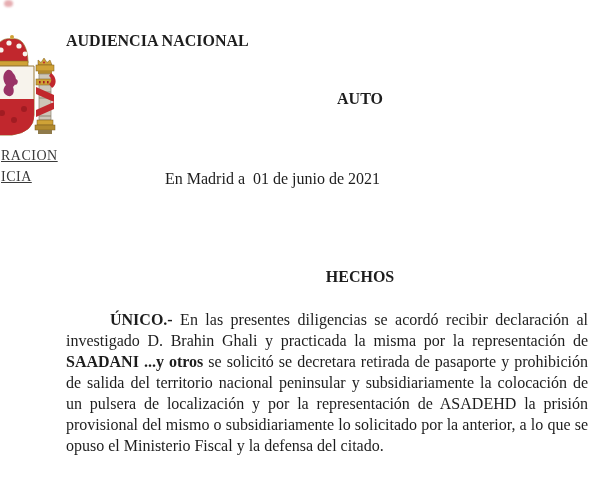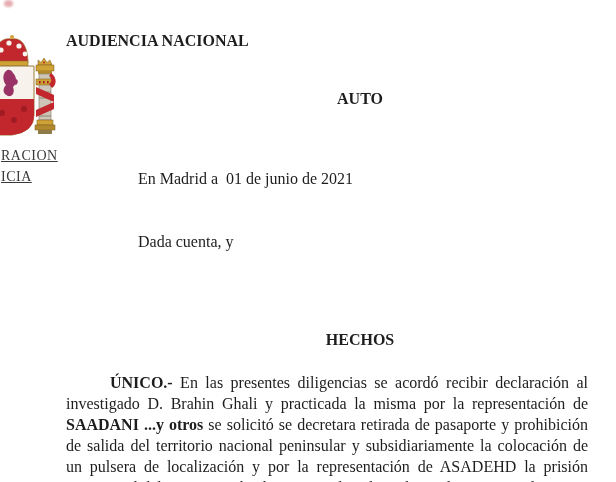--- a/index.html
+++ b/index.html
@@ -66,21 +66,21 @@
     font-size: 16px;
     line-height: 21px;
     font-weight: bold;
     text-align: center;
     position: relative;
     left: 33px;
   }
   .title-heading   { margin-top: 37px; }
   .dateblock {
     margin-top: 17px;
-    margin-left: 72px;
+    margin-left: 99px;
     white-space: pre-wrap;
   }
   .hechos-heading  { margin-top: 35px; }
   .body-par {
     margin: 22px 0 0 0;
     text-align: justify;
     text-indent: 44px;
   }
 </style>
 </head>
@@ -144,21 +144,20 @@
   <div class="content">
 
     <div class="header">
       <div class="bold">AUDIENCIA NACIONAL</div>
     </div>
 
     <h1 class="center-heading title-heading">AUTO</h1>
 
     <div class="dateblock">
       <div>En Madrid a  01 de junio de 2021</div>
-      <div>Dada cuenta, y</div>
     </div>
 
     <h2 class="center-heading hechos-heading">HECHOS</h2>
 
     <p class="body-par"><span class="bold">ÚNICO.-</span><span> En las presentes diligencias se acordó recibir declaración al investigado D. Brahin Ghali y practicada la misma por la representación de </span><span class="bold">SAADANI ...y otros</span><span> se solicitó se decretara retirada de pasaporte y prohibición de salida del territorio nacional peninsular y subsidiariamente la colocación de un pulsera de localización y por la representación  de ASADEHD la prisión provisional del mismo o subsidiariamente lo solicitado por la anterior,  a lo que se opuso el Ministerio Fiscal y  la defensa del citado.</span></p>
 
   </div>
 </div>
 
 </body></html>

